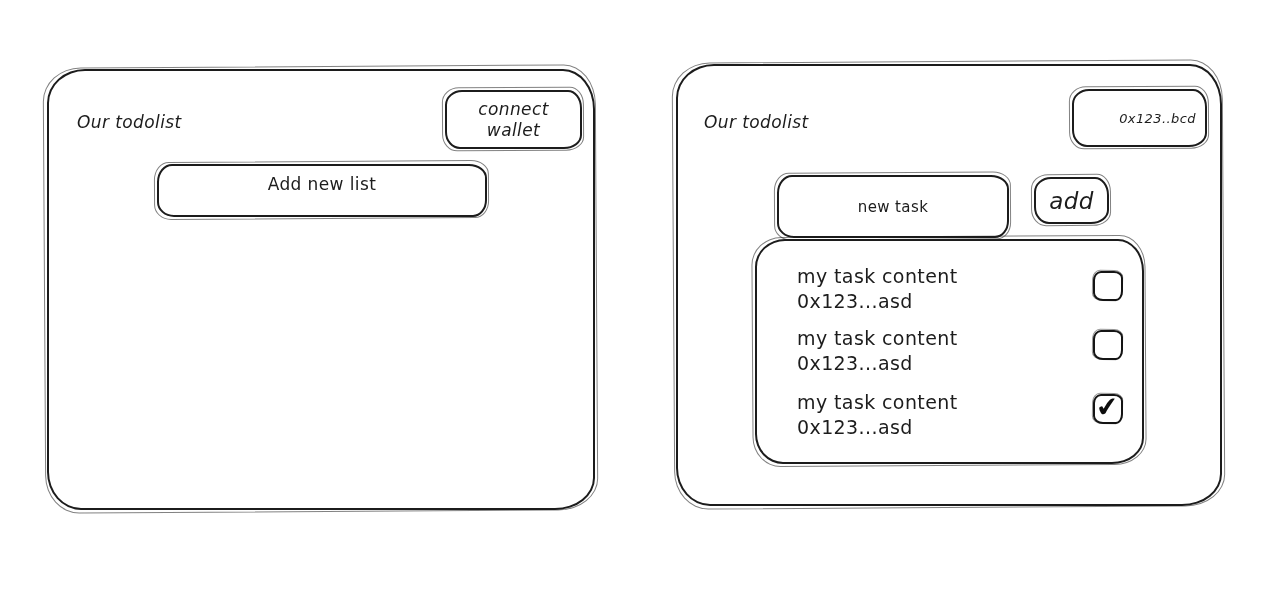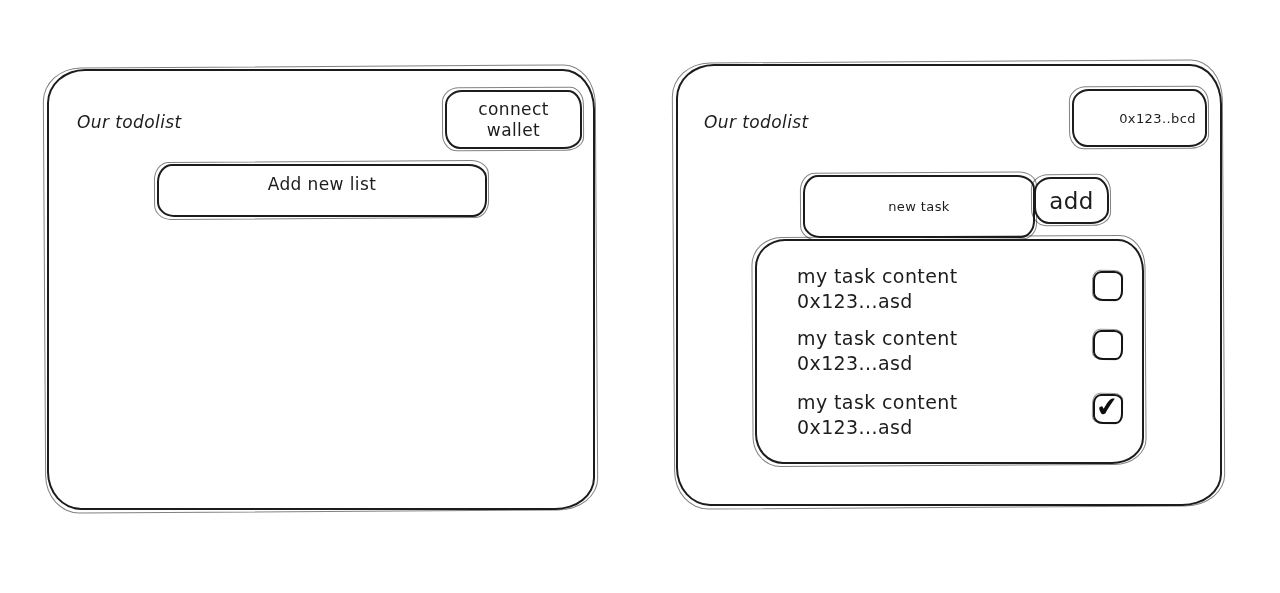--- a/index.html
+++ b/index.html
@@ -22,21 +22,21 @@
   .sketch::before {
     content: "";
     position: absolute;
     inset: -5px -4px -4px -5px;
     border: 1.6px solid rgba(28,28,28,.55);
     border-radius: inherit;
     transform: rotate(-0.35deg);
     pointer-events: none;
   }
   .panel  { border-radius: 38px 32px 40px 34px / 34px 40px 32px 38px; }
-  .btn    { border-radius: 17px 14px 18px 15px / 15px 18px 14px 17px; }
+  .btn    { border-radius: 17px 14px 18px 15px / 15px 18px 14px 17px; font-style: italic; }
   .field  { border-radius: 15px 18px 14px 17px / 18px 14px 17px 15px; }
   .listbox{ border-radius: 30px 26px 32px 28px / 28px 32px 26px 30px; }
 
   .hand { letter-spacing: .4px; }
 
   .panel-title {
     position: absolute;
     font-size: 17px;
     font-weight: 500;
     white-space: nowrap;
@@ -62,21 +62,21 @@
   #right-panel { left: 676px; top: 64px; width: 546px; height: 442px; }
   #right-title { left: 26px;  top: 46px; }
   #wallet-address-btn {
     left: 394px; top: 23px; width: 135px; height: 58px;
     display: flex; align-items: center; justify-content: center;
     font-size: 13px; font-weight: 500; cursor: pointer; padding-left: 36px;
   }
   #new-task-input {
     left: 99px; top: 109px; width: 232px; height: 63px;
     display: flex; align-items: center; justify-content: center;
-    font-size: 13px; font-weight: 500; cursor: text; margin-left: 26px;
+    font-size: 15px; font-weight: 500; cursor: text;
   }
   #add-task-btn {
     left: 356px; top: 111px; width: 75px; height: 47px;
     display: flex; align-items: center; justify-content: center;
     font-size: 23px; font-weight: 500; cursor: pointer;
   }
   #task-listbox { left: 77px; top: 173px; width: 389px; height: 225px; }
 
   .task-row { position: absolute; left: 28px; right: 16px; height: 56px; }
   .task-row .task-text { position: absolute; left: 12px; top: 0; }

